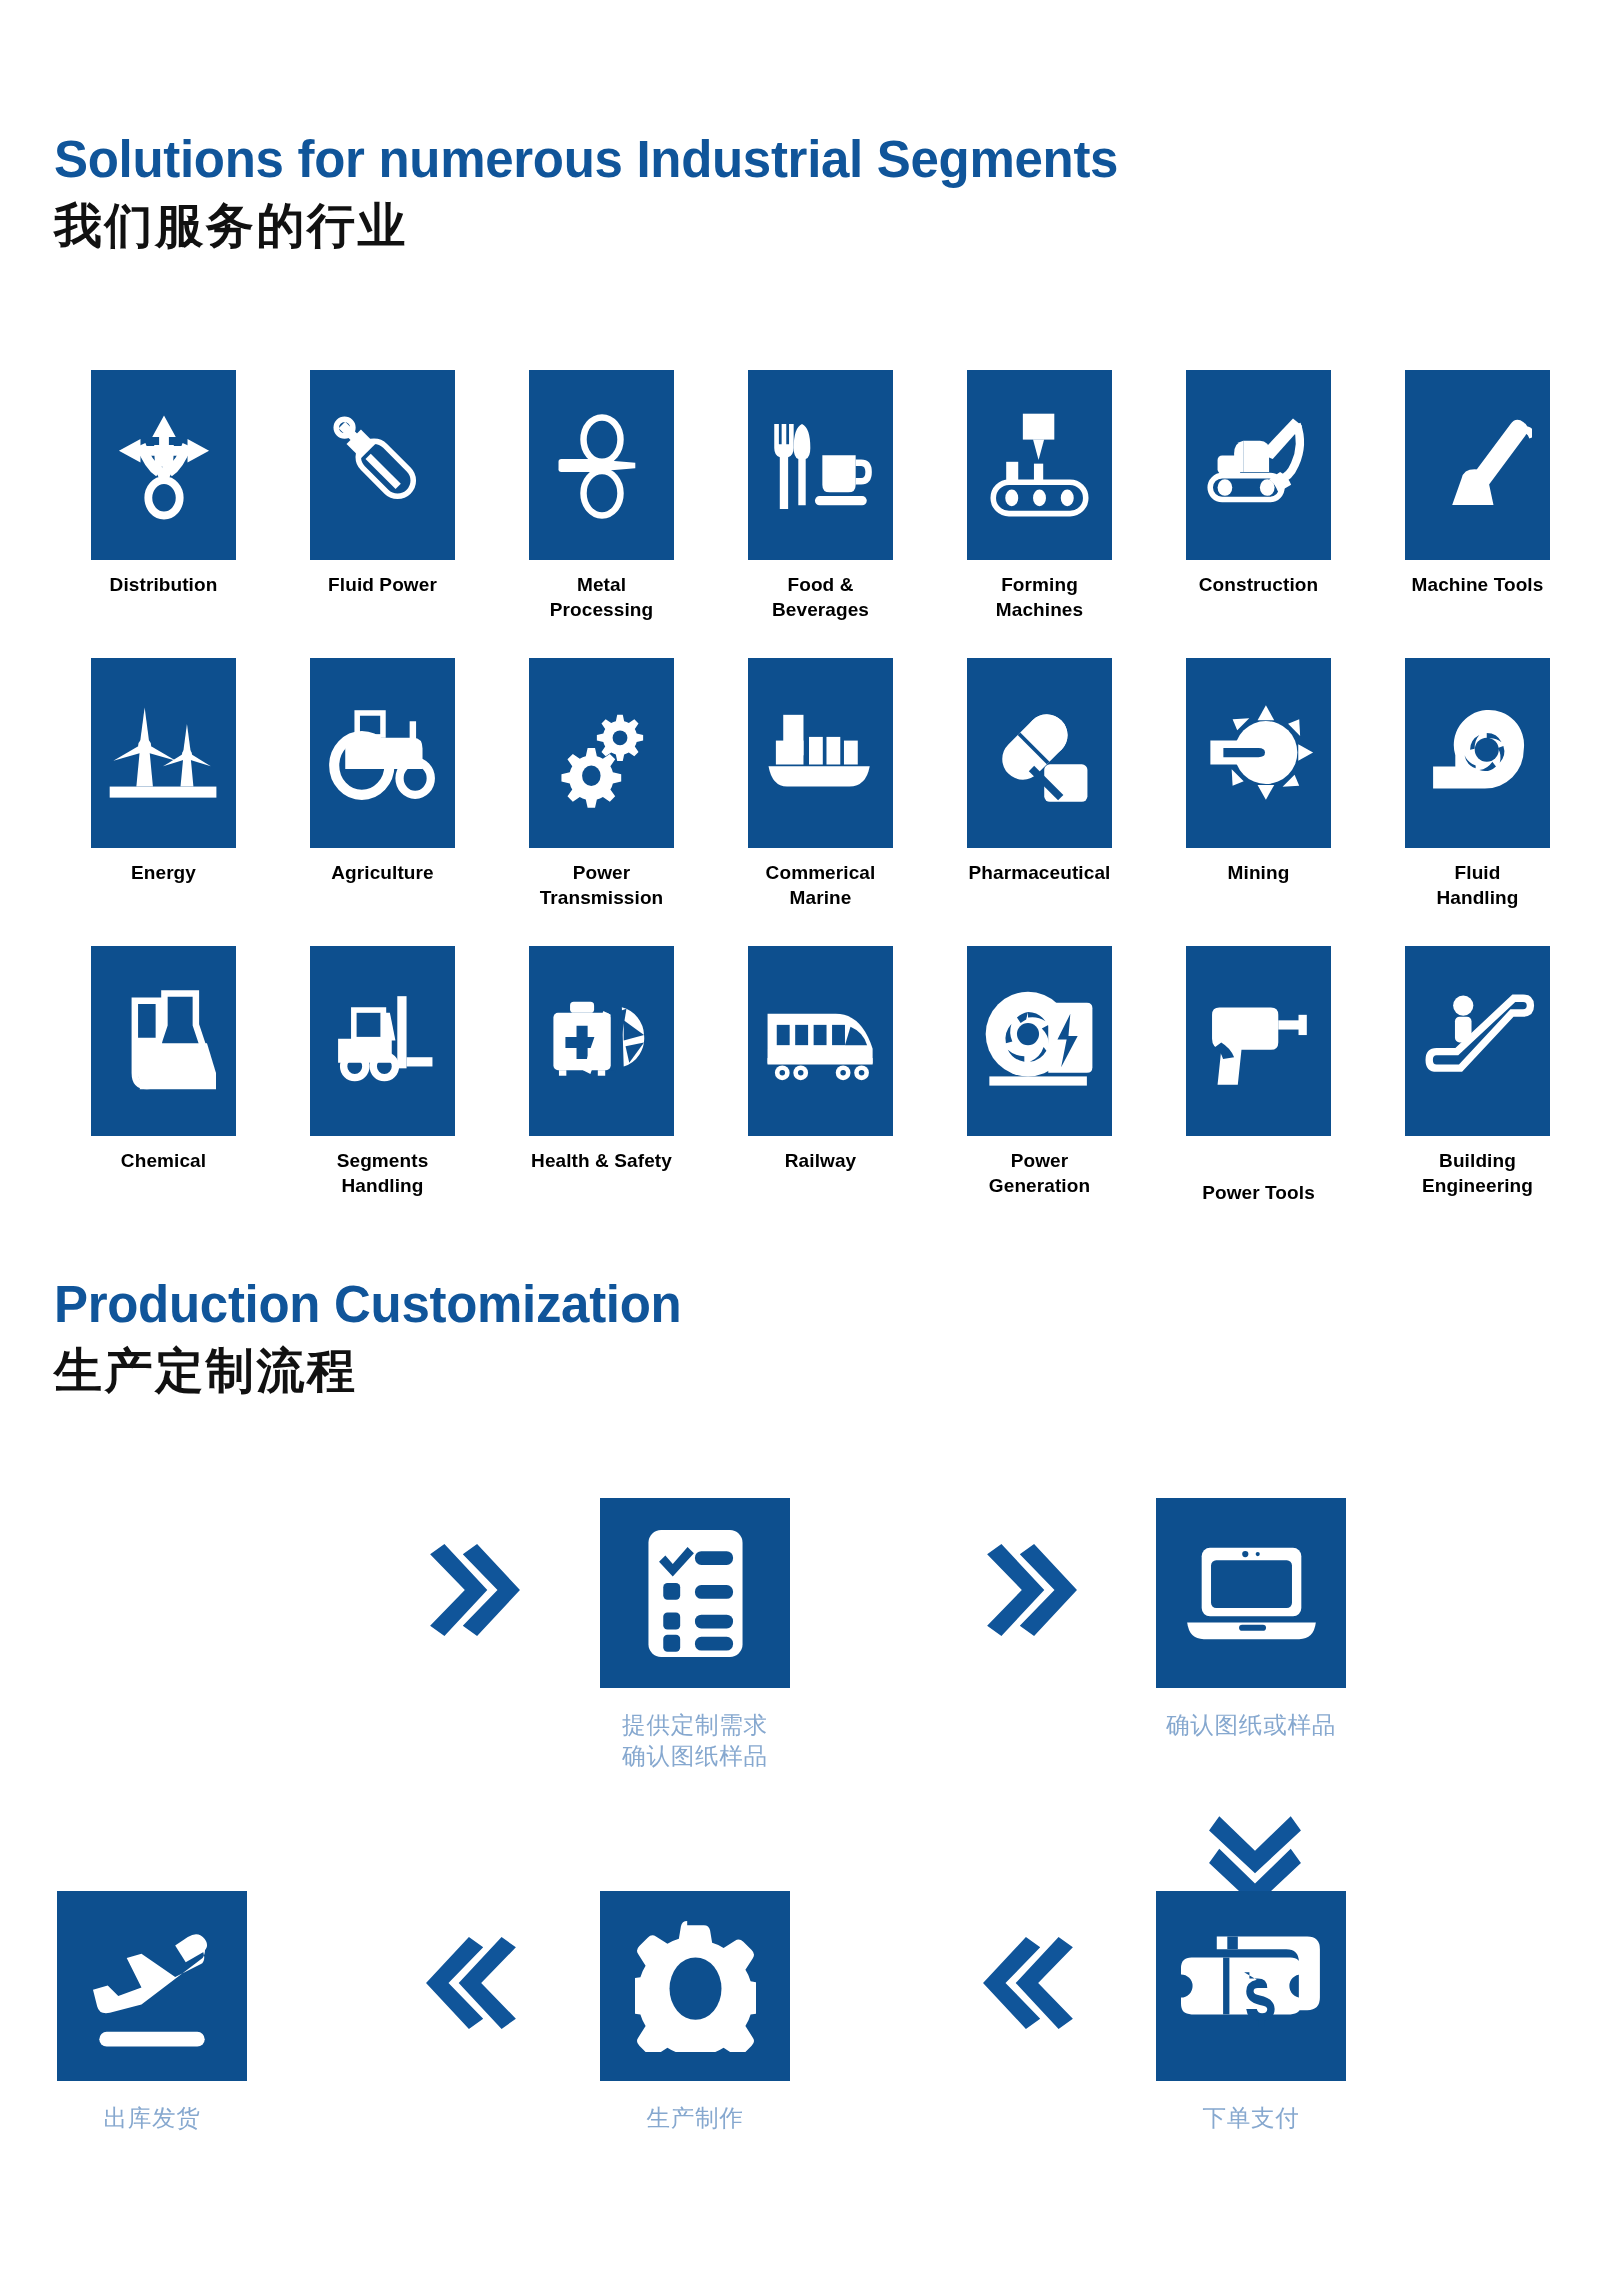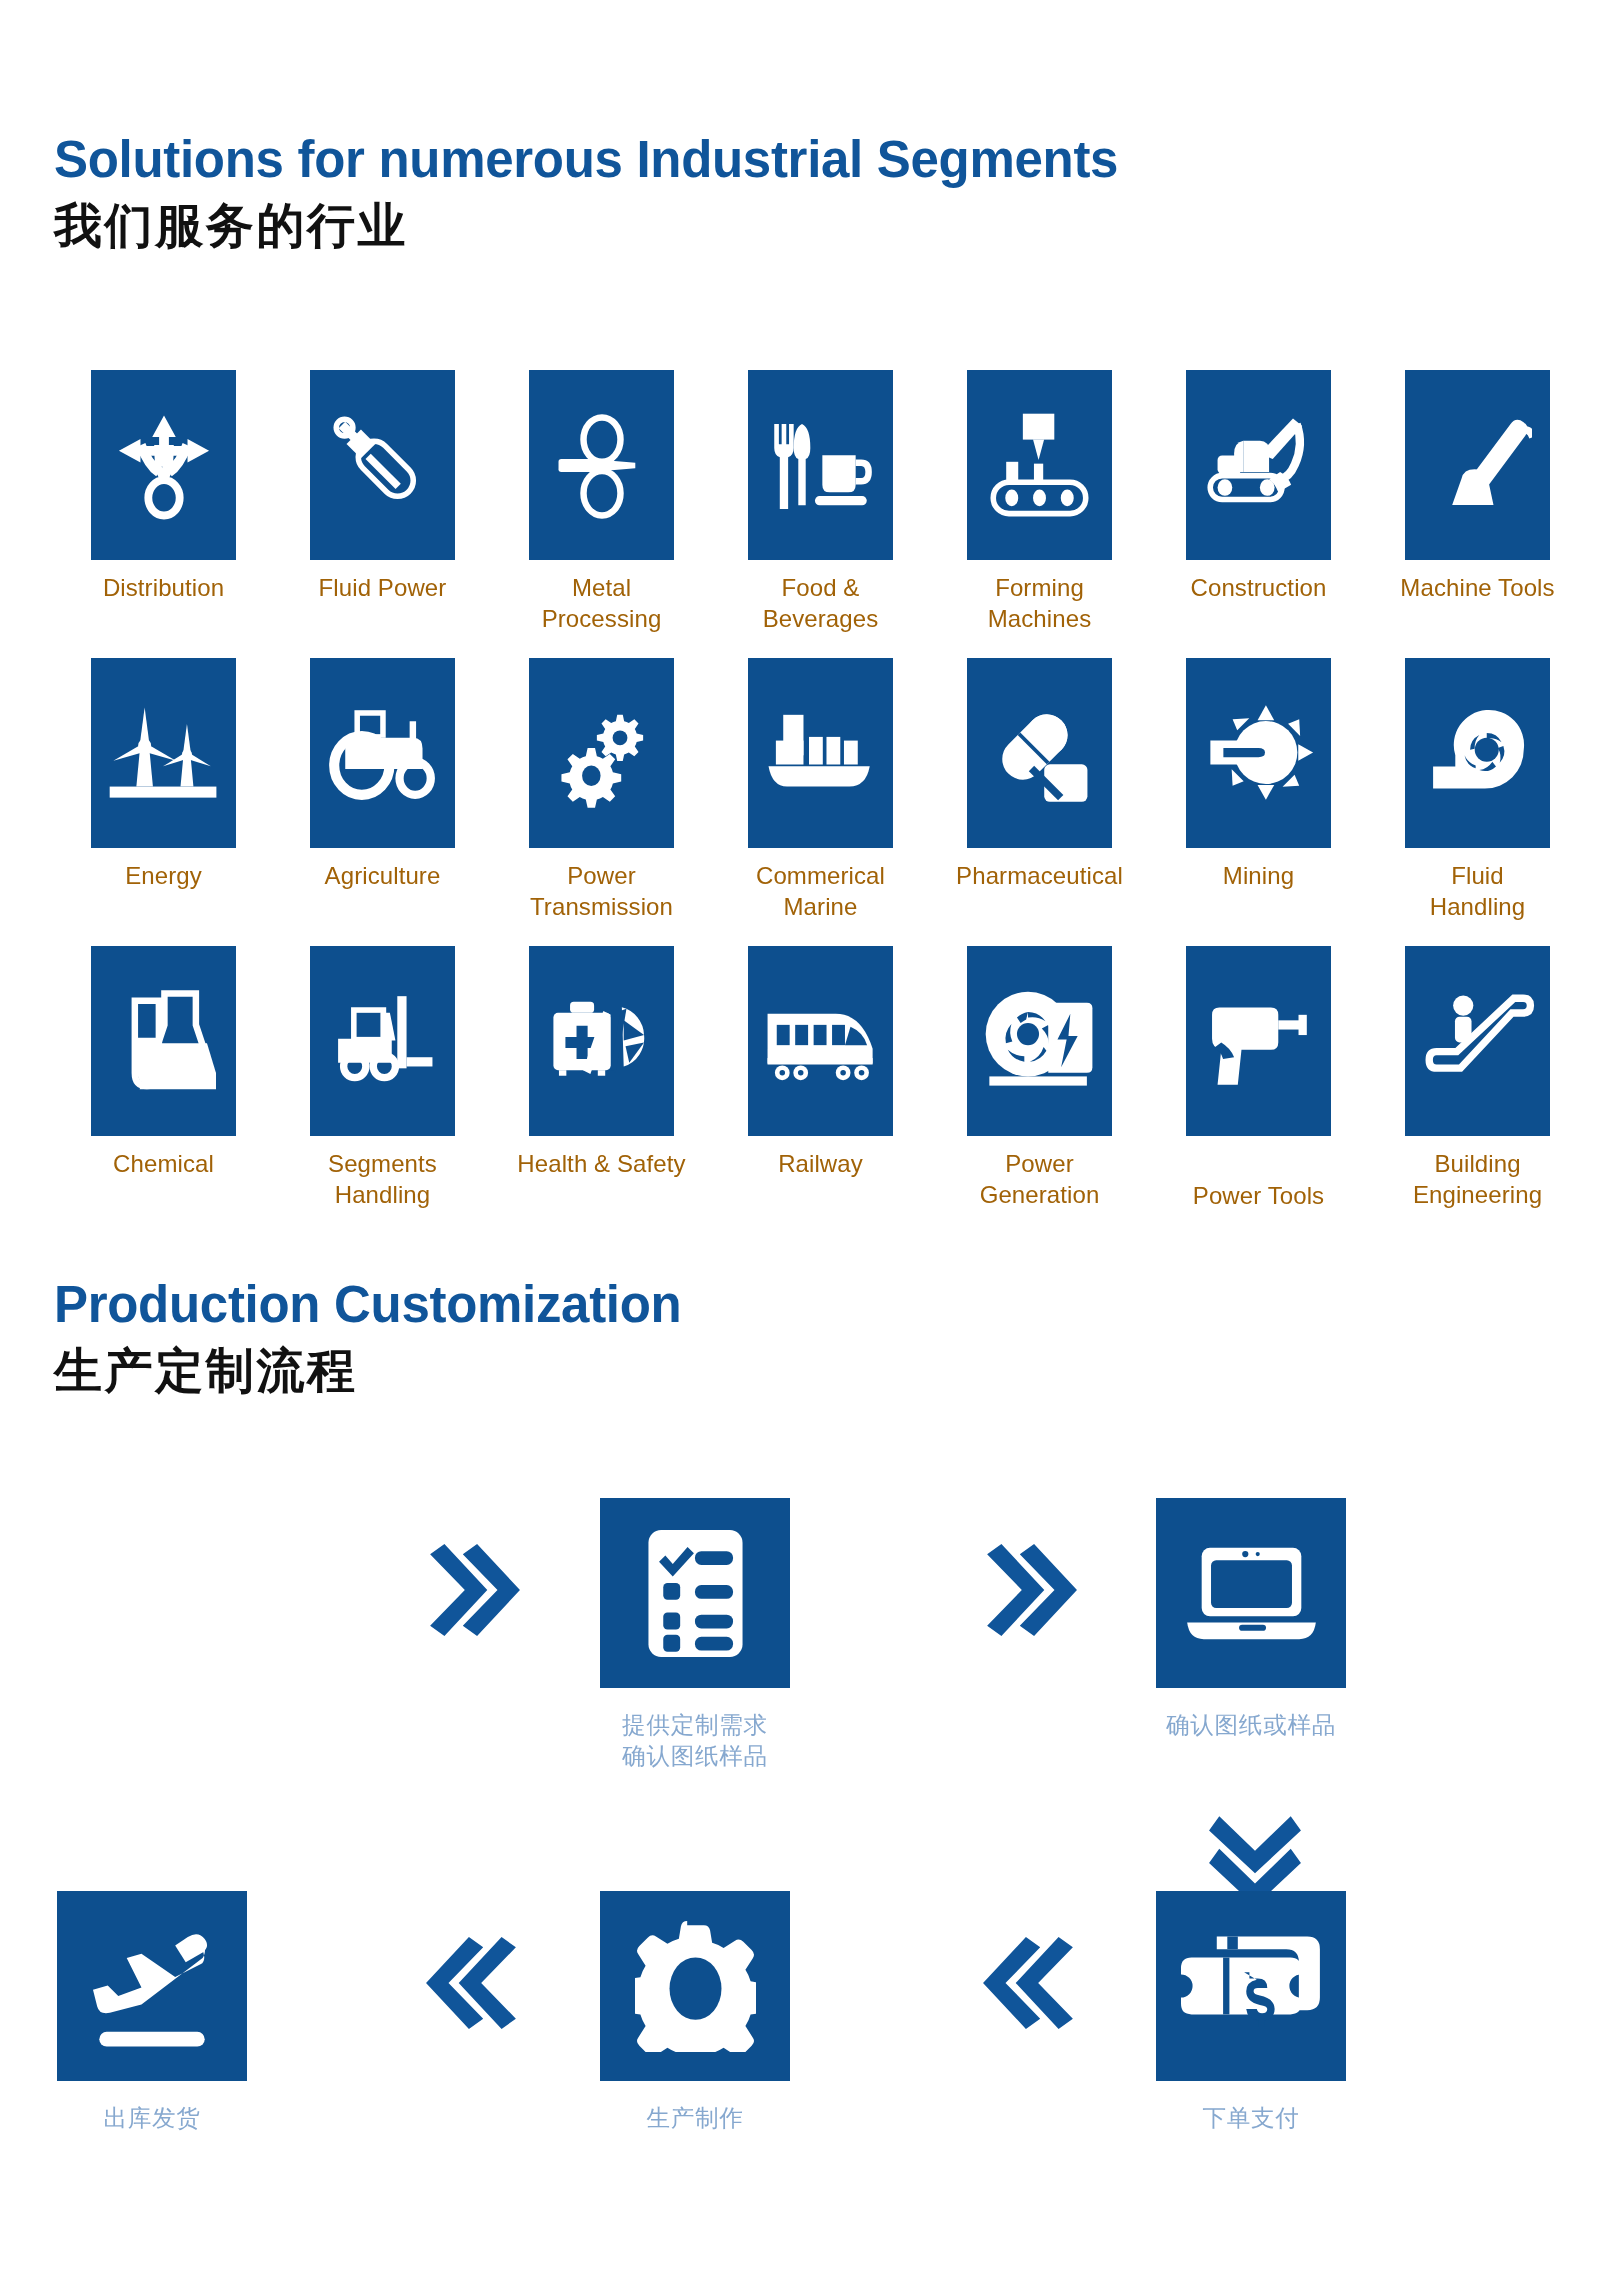--- a/index.html
+++ b/index.html
@@ -59,23 +59,23 @@
     background: #0d4f8e;
     margin: 0 auto;
     display: flex;
     align-items: center;
     justify-content: center;
   }
   .seg-tile svg { display: block; }
   .seg-label {
     margin-top: 11.8px;
     text-align: center;
-    font-size: 24px;
-    font-weight: normal;
-    color: #a16207;
+    font-size: 19px;
+    font-weight: bold;
+    color: #000000;
     line-height: 1.32;
     letter-spacing: 0.1px;
   }
 
   
   #flow {
     position: absolute;
     left: 54px;
     top: 1498px;
     width: 1518px;

